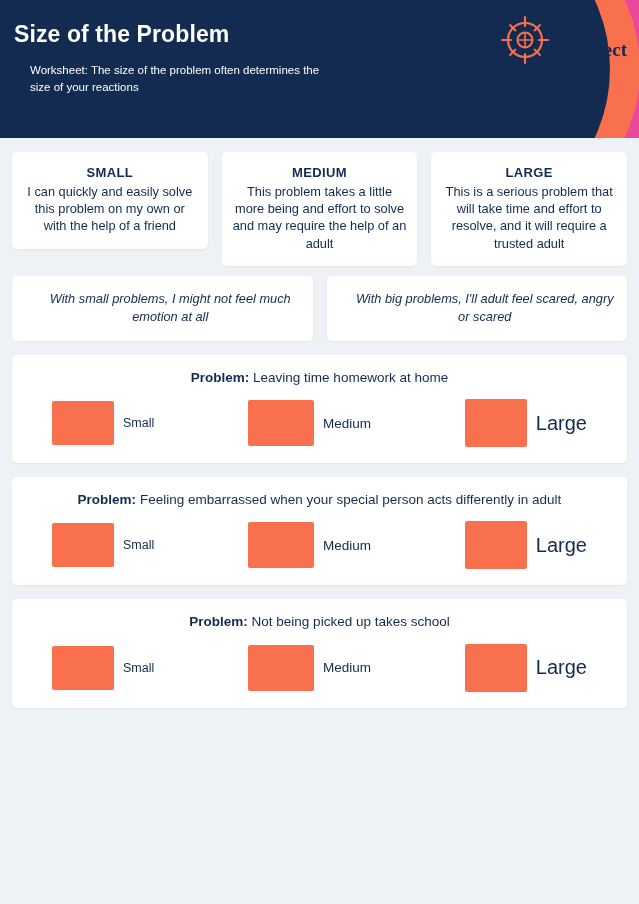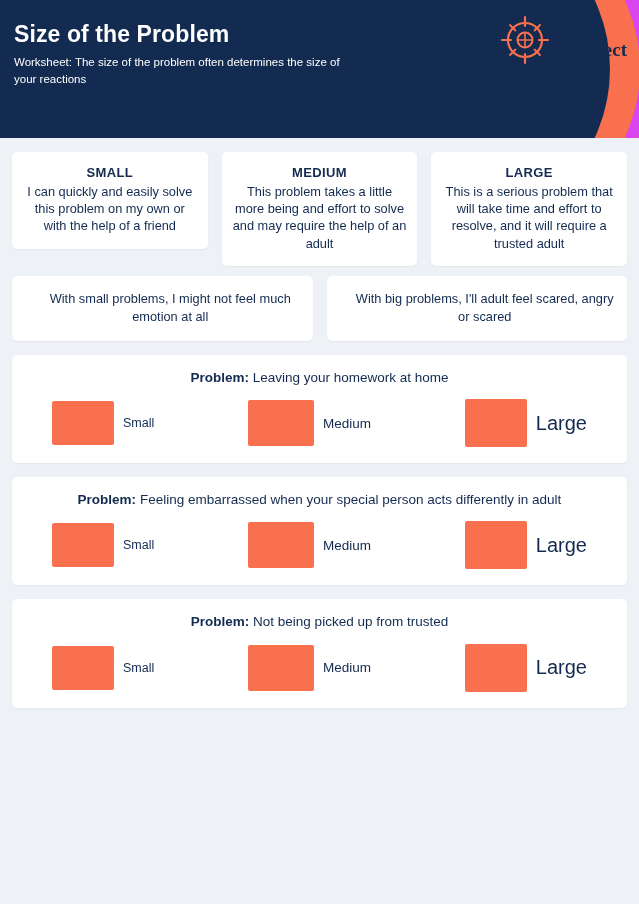--- a/index.html
+++ b/index.html
@@ -14,21 +14,21 @@
     width: 639px; height: 904px;
     overflow: hidden;
     background: #eef1f5;
   }
 
   
   .header {
     position: relative;
     width: 639px;
     height: 138px;
-    background: #d946ef;
+    background: #ec4899;
     overflow: hidden;
   }
   .hdr-orange {
     position: absolute;
     left: 0; top: 0;
     width: 500px; height: 138px;
     background: #f9704e;
     border-top-right-radius: 0;
     border-bottom-right-radius: 0;
   }
@@ -63,21 +63,21 @@
   .hdr-title {
     font-size: 23px;
     font-weight: bold;
     letter-spacing: 0.1px;
     margin: 0 0 8px 0;
     line-height: 1.05;
   }
   .hdr-sub {
     font-size: 11.5px;
     line-height: 1.45;
-    margin: 0;
+    margin: 16px;
     font-weight: normal;
   }
   .brand {
     position: absolute;
     right: 12px; top: 14px;
     display: flex;
     align-items: center;
     gap: 8px;
     z-index: 6;
     font-family: Liberation Serif, serif;
@@ -110,21 +110,21 @@
     box-shadow: 0 1px 2px rgba(0,0,0,0.05);
   }
   .card .cap {
     display: block;
     font-weight: bold;
     font-size: 13px;
     letter-spacing: 0.4px;
     margin-bottom: 1px;
   }
   .row.emo-row { margin-top: 10px; align-items: flex-start; }
-  .card.emo { padding: 14px 10px 16px 26px; }
+  .card.emo { padding: 14px 10px 16px 26px; font-style: italic; }
 
   
   .panel {
     background: #ffffff;
     border-radius: 5px;
     margin: 14px 12px 0 12px;
     padding: 14px 14px 16px 14px;
     box-shadow: 0 1px 2px rgba(0,0,0,0.05);
   }
   .panel-title {
@@ -207,21 +207,21 @@
   </div>
 
   <div class="row emo-row">
     <div class="card emo">With small problems, I might not feel much emotion at all</div>
     <div class="card emo">With big problems, I'll adult feel scared, angry or scared</div>
   </div>
 
   <div class="panel">
     <div class="panel-title">
       <b>Problem:</b>
-      <span>Leaving your homework at home</span>
+      <span>Leaving time homework at home</span>
     </div>
     <div class="opts">
       <div class="opt">
         <span class="swatch sw-small"></span>
         <span class="opt-label lbl-small">Small</span>
       </div>
       <div class="opt">
         <span class="swatch sw-medium"></span>
         <span class="opt-label lbl-medium">Medium</span>
       </div>
@@ -249,21 +249,21 @@
       <div class="opt">
         <span class="swatch sw-large"></span>
         <span class="opt-label lbl-large">Large</span>
       </div>
     </div>
   </div>
 
   <div class="panel">
     <div class="panel-title">
       <b>Problem:</b>
-      <span>Not being picked up from trusted</span>
+      <span>Not being picked up takes school</span>
     </div>
     <div class="opts">
       <div class="opt">
         <span class="swatch sw-small"></span>
         <span class="opt-label lbl-small">Small</span>
       </div>
       <div class="opt">
         <span class="swatch sw-medium"></span>
         <span class="opt-label lbl-medium">Medium</span>
       </div>

